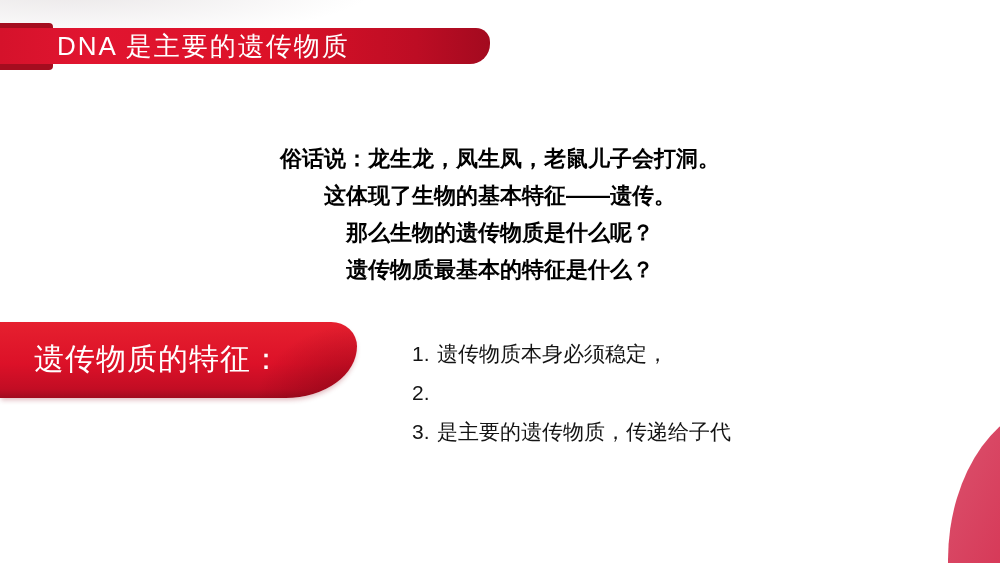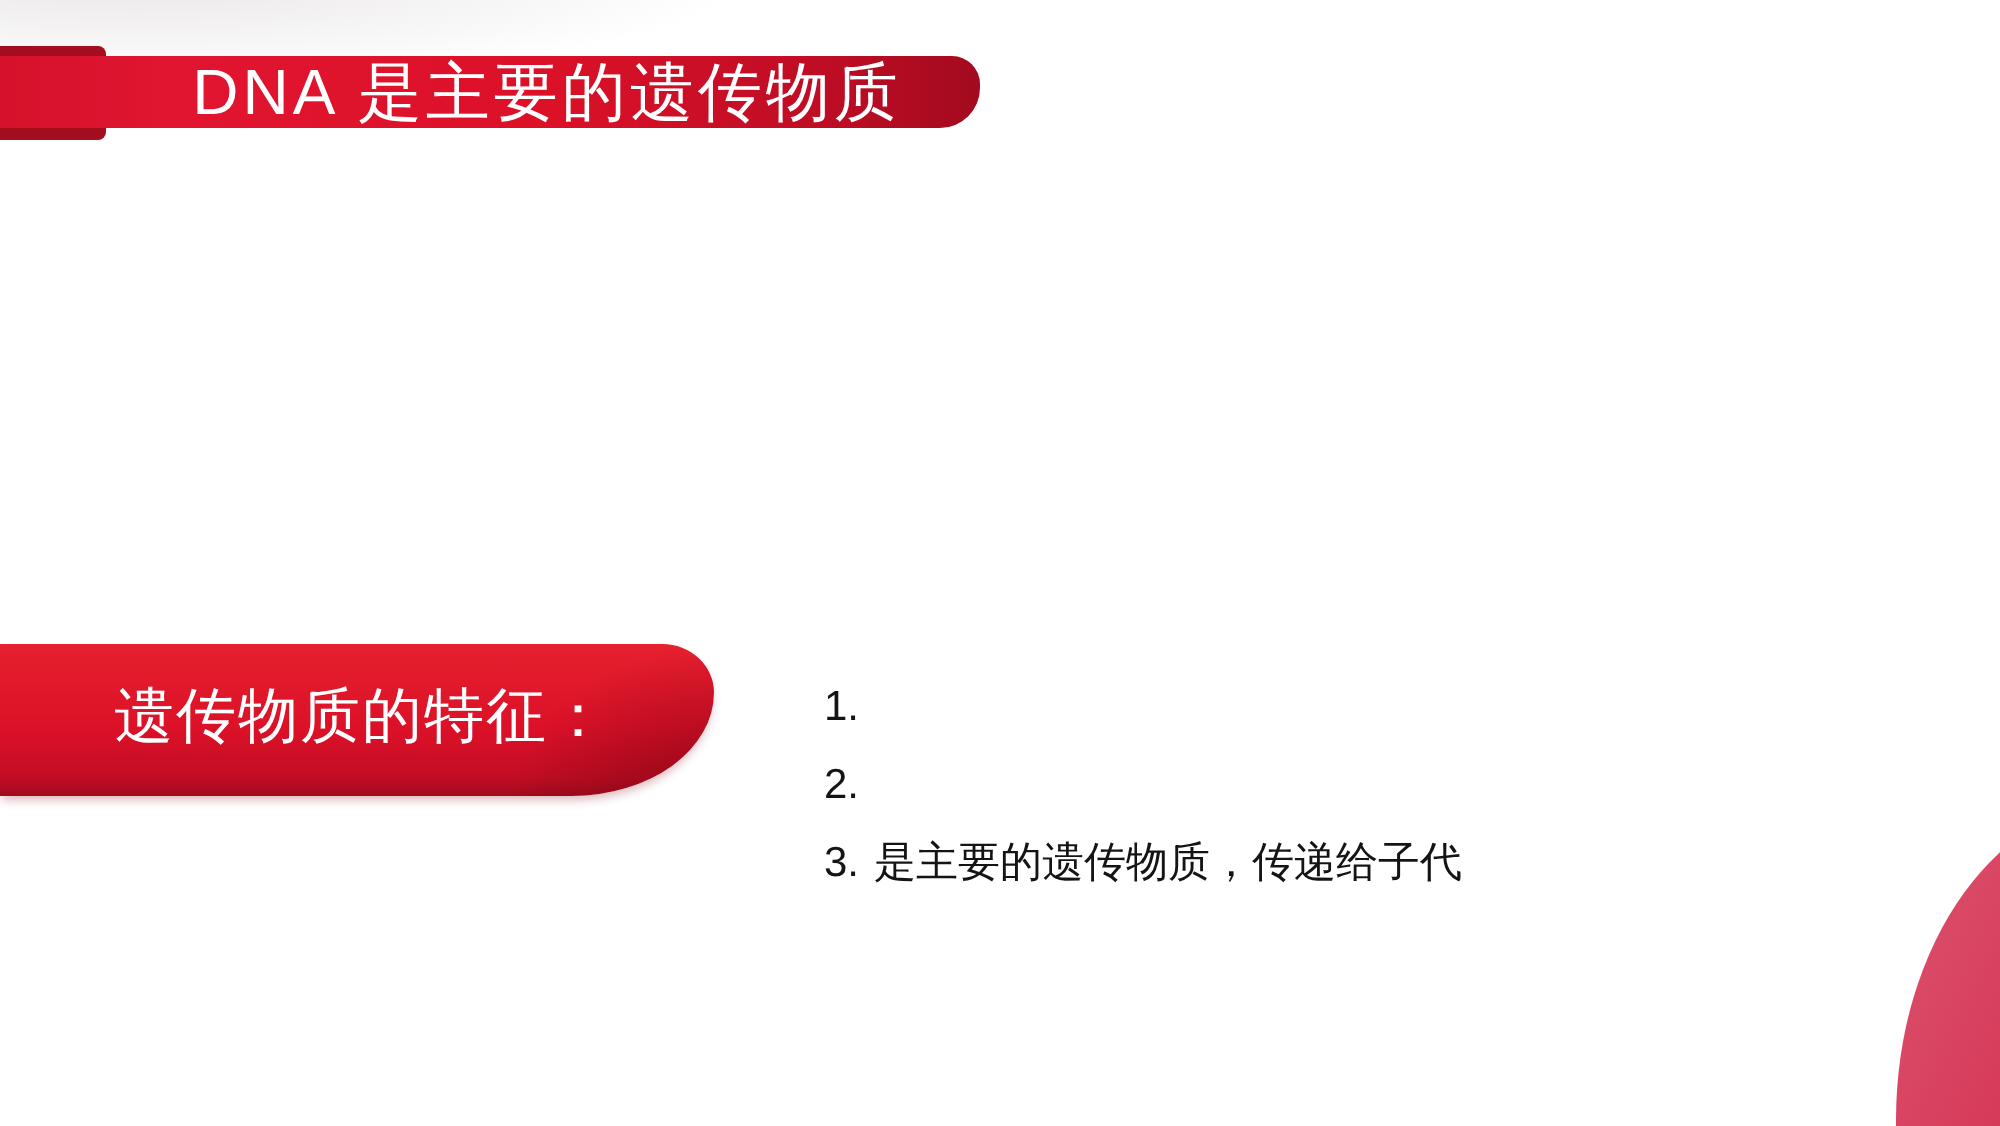--- a/index.html
+++ b/index.html
@@ -24,25 +24,24 @@
   .title-banner {
     position:absolute; left:0; top:28px;
     width:490px; height:36px;
     background:linear-gradient(90deg,#d5122b 0%, #e11530 18%, #dc1128 55%, #bd0d24 85%, #a30a1f 100%);
     border-radius:0 14px 20px 0;
   }
   .title-banner .title-text {
     display:block;
     padding-left:57px;
     line-height:36px;
-    font-size:32px;
+    font-size:26px;
     letter-spacing:2px;
     color:#ffffff;
     white-space:nowrap;
-    text-align:center;
   }
 
   
   .intro {
     position:absolute; left:254px; top:140px;
     width:492px;
     text-align:center;
     font-size:22px;
     font-weight:bold;
     line-height:37px;
@@ -55,21 +54,21 @@
     position:absolute; left:0; top:322px;
     width:357px; height:76px;
     border-radius:0 32px 88px 0 / 0 30px 64px 0;
     background:
       radial-gradient(150px 110px at 102% 105%, rgba(105,0,14,.55), rgba(105,0,14,0) 72%),
       linear-gradient(180deg, #e6202f 0%, #dc1128 55%, #c20d24 88%, #a00b1e 100%);
     box-shadow: 0 3px 5px -1px rgba(150,20,35,.30);
   }
   .feature-banner .feature-heading {
     display:block;
-    padding-left:57px;
+    padding-left:34px;
     line-height:74px;
     font-size:30px;
     letter-spacing:1px;
     color:#ffffff;
     white-space:nowrap;
   }
 
   
   .feature-list {
     position:absolute; left:412px; top:341px;
@@ -98,28 +97,35 @@
 <body>
 
 <div class="slide">
 
   <div class="title-underlay"></div>
 
   <div class="title-banner">
     <span class="title-text">DNA 是主要的遗传物质</span>
   </div>
 
+  <div class="intro">
+    <div class="intro-line">俗话说：龙生龙，凤生凤，老鼠儿子会打洞。</div>
+    <div class="intro-line">这体现了生物的基本特征——遗传。</div>
+    <div class="intro-line">那么生物的遗传物质是什么呢？</div>
+    <div class="intro-line">遗传物质最基本的特征是什么？</div>
+  </div>
 
   <div class="feature-banner">
     <span class="feature-heading">遗传物质的特征：</span>
   </div>
 
   <ol class="feature-list">
     <li>
       <span class="num">1.</span>
+      <span class="txt">遗传物质本身必须稳定，</span>
     </li>
     <li>
       <span class="num">2.</span>
     </li>
     <li>
       <span class="num">3.</span>
       <span class="txt">是主要的遗传物质，传递给子代</span>
     </li>
   </ol>
 

